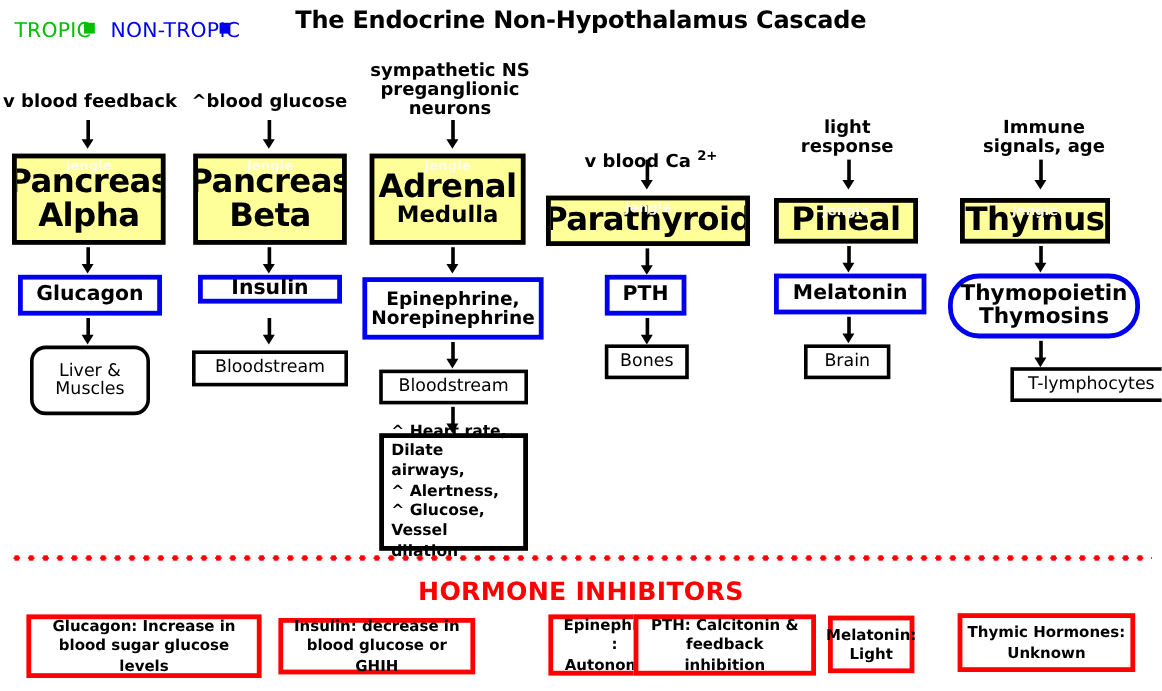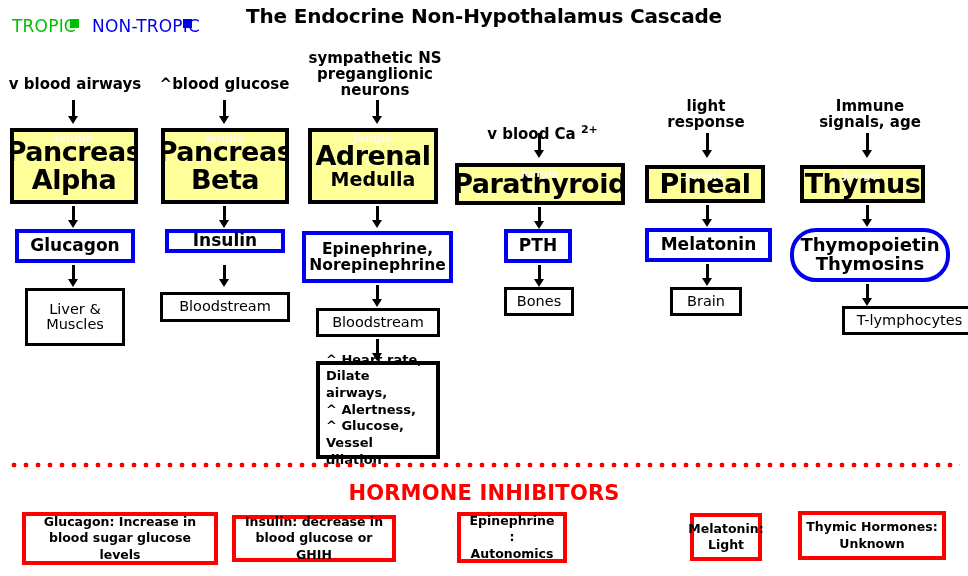--- a/index.html
+++ b/index.html
@@ -158,42 +158,42 @@
 <div id="canvas">
 
   <span class="legend-item tropic-col" style="left:12px; top:16px;">TROPIC</span>
   <span class="legend-sq tropic-bg" style="left:70px; top:19px;"></span>
 
   <span class="legend-item nontropic-col" style="left:92px; top:16px;">NON-TROPIC</span>
   <span class="legend-sq nontropic-bg" style="left:183px; top:19px;"></span>
 
   <div id="page-title">The Endocrine Non-Hypothalamus Cascade</div>
 
-  <div class="stimulus" style="left:0px; top:76px; width:150px;">v blood airways</div>
+  <div class="stimulus" style="left:0px; top:76px; width:150px;">v blood feedback</div>
   <div class="arrow" style="left:68px; top:100px; height:24px;">
     <div class="shaft" style="height:17px;"></div>
       <div class="head"></div>
   </div>
   <div class="box gland" style="left:10px; top:128px; width:128px; height:76px;">
     <span class="watermark">Jengle</span>
     <div>
       <span class="big">Pancreas</span>
       <span class="big">Alpha</span>
     </div>
   </div>
   <div class="arrow" style="left:68px; top:206px; height:22px;">
     <div class="shaft" style="height:15px;"></div>
       <div class="head"></div>
   </div>
   <div class="box hormone" style="left:15px; top:229px; width:120px; height:34px;">Glucagon</div>
   <div class="arrow" style="left:68px; top:265px; height:22px;">
     <div class="shaft" style="height:15px;"></div>
       <div class="head"></div>
   </div>
-  <div class="box target" style="left:25px; top:288px; width:100px; height:58px;">
+  <div class="box target" style="left:25px; top:288px; width:100px; height:58px;border-radius:13px;">
     <span style="white-space:pre-line;">Liver &amp;
 Muscles</span>
   </div>
 
   <div class="stimulus" style="left:152px; top:76px; width:145px;">^blood glucose</div>
   <div class="arrow" style="left:219px; top:100px; height:24px;">
     <div class="shaft" style="height:17px;"></div>
       <div class="head"></div>
   </div>
   <div class="box gland" style="left:161px; top:128px; width:128px; height:76px;">
@@ -329,20 +329,24 @@
 blood sugar glucose levels</span>
   </div>
   <div class="inhibitor" style="left:232px; top:515px; width:164px; height:47px;">
     <span style="white-space:pre-line;">Insulin: decrease in
 blood glucose or GHIH</span>
   </div>
   <div class="inhibitor" style="left:410px; top:512px; width:110px; height:51px;margin-left:47px;">
     <span style="white-space:pre-line;">Epinephrine :
 Autonomics</span>
   </div>
+  <div class="inhibitor" style="left:528px; top:512px; width:152px; height:51px;">
+    <span style="white-space:pre-line;">PTH: Calcitonin  &amp;
+feedback inhibition</span>
+  </div>
   <div class="inhibitor" style="left:690px; top:513px; width:72px; height:48px;">
     <span style="white-space:pre-line;">Melatonin:
 Light</span>
   </div>
   <div class="inhibitor" style="left:798px; top:511px; width:148px; height:49px;">
     <span style="white-space:pre-line;">Thymic Hormones:
 Unknown</span>
   </div>
 
 </div>

